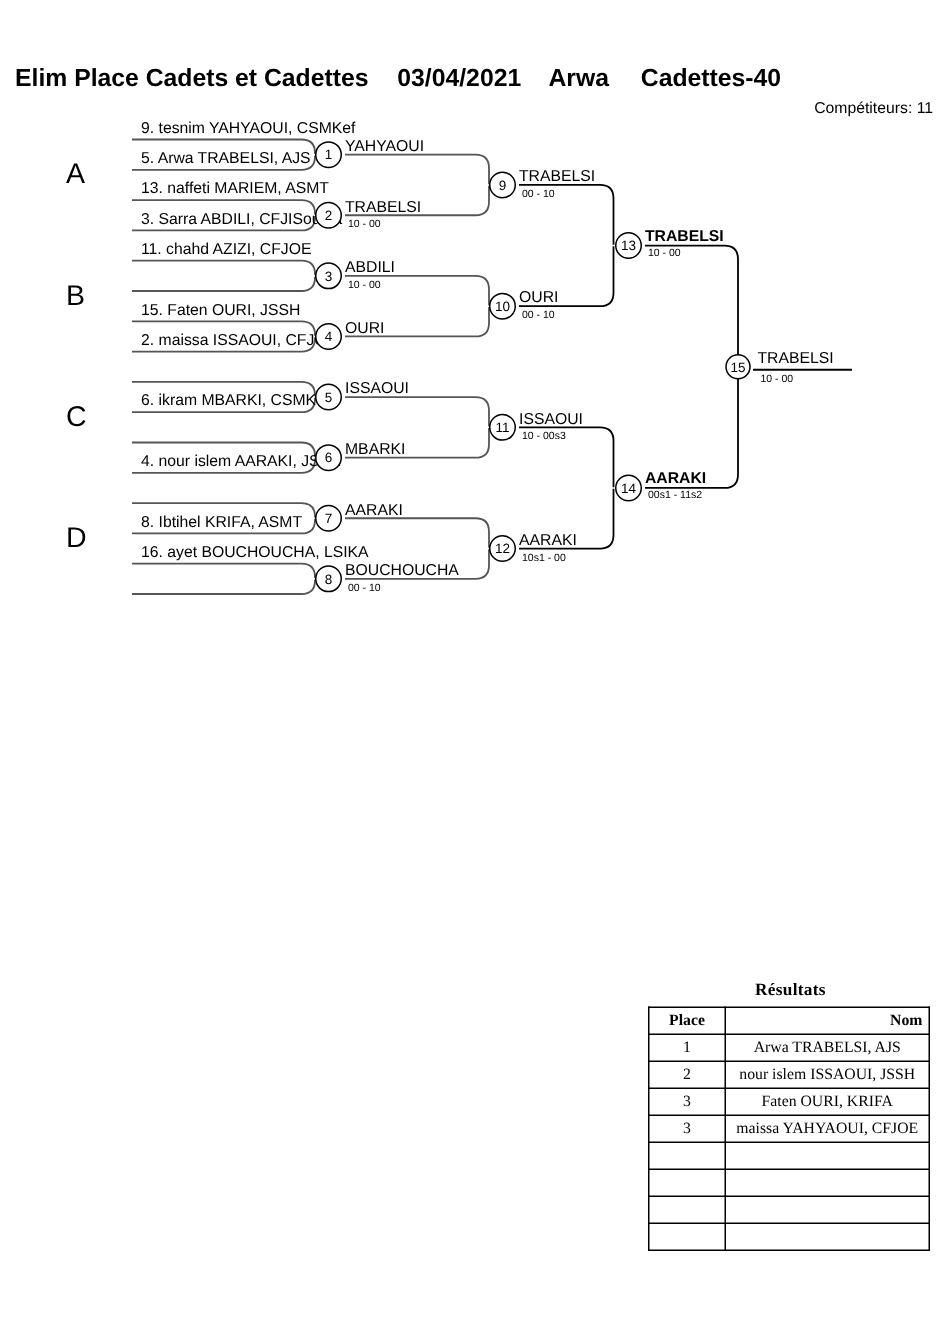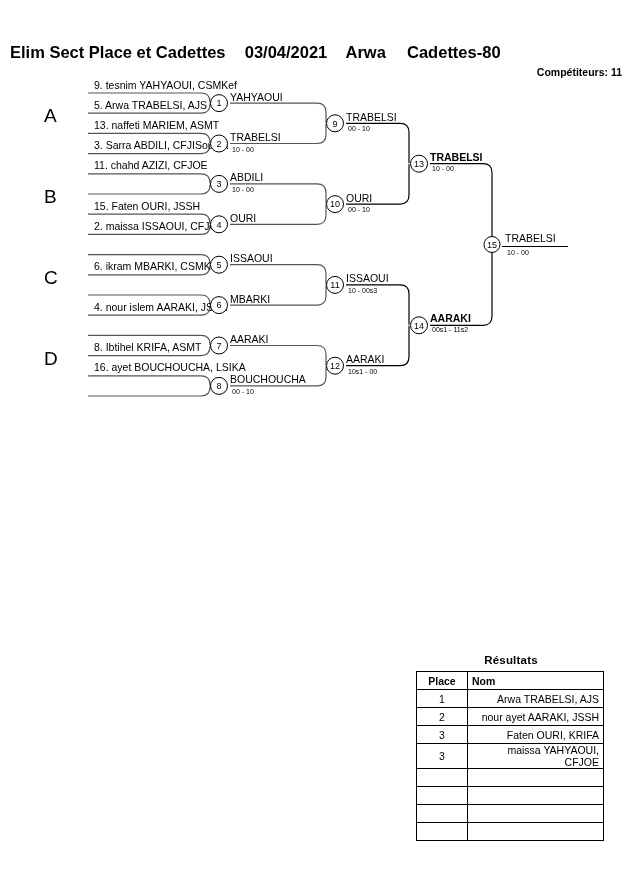--- a/index.html
+++ b/index.html
@@ -15,70 +15,70 @@
   .hdr-line{
     position:absolute;left:10px;top:43px;
     font-size:16.5px;font-weight:bold;letter-spacing:0px;white-space:nowrap;
   }
   .hdr-line span{display:inline-block;}
   .sp-a{width:10px;}
   .sp-b{width:9px;}
   .sp-c{width:12px;}
   .hdr-sub{
     position:absolute;right:8px;top:66px;
-    font-size:10.5px;font-weight:bold;white-space:nowrap;
+    font-size:10.5px;font-weight:normal;white-space:nowrap;
   }
 
   
   #bracket{position:absolute;left:0;top:80px;width:630px;height:440px;}
   #bracket text{font-family:"Liberation Sans", sans-serif;}
   .t-entrant{font-size:10.5px;fill:#000;}
   .t-group{font-size:19px;fill:#000;}
   .t-winner{font-size:10.5px;fill:#000;}
   .t-winner-b{font-size:10.5px;fill:#000;font-weight:bold;}
   .t-score{font-size:7px;fill:#000;}
   .t-num{font-size:9px;fill:#000;text-anchor:middle;}
   .ln{stroke:#555555;stroke-width:1.2;fill:none;}
   .ln-dark{stroke:#000000;stroke-width:1.2;fill:none;}
   .circ{fill:#ffffff;stroke:#000000;stroke-width:1;}
 
   
-  .res-wrap{position:absolute;left:416px;top:654px;width:190px;}
+  .res-wrap{position:absolute;left:432px;top:654px;width:190px;font-family:Liberation Serif, serif;}
   .res-title{
     text-align:center;font-size:11.5px;font-weight:bold;
     margin:0 0 5px 0;letter-spacing:.2px;
   }
   table.res{
     border-collapse:collapse;width:188px;
     border:1.6px solid #000;table-layout:fixed;
   }
   table.res th,table.res td{
     border:1px solid #000;height:17px;font-size:10.5px;font-weight:normal;
     padding:0 4px;
   }
   table.res th{font-weight:bold;margin-left:32px;}
   .c-place{width:42px;text-align:center;}
-  .c-nom{text-align:right;}
-  th.c-nom{text-align:left;}
+  .c-nom{text-align:center;}
+  th.c-nom{text-align:right;}
   td.c-place{text-align:center;}
 </style>
 </head>
 <body>
 
 <div id="root">
 
   <div class="hdr">
     <div class="hdr-line">
-      <span>Elim Sect Place et Cadettes</span>
+      <span>Elim Place Cadets et Cadettes</span>
       <span class="sp-a"></span>
       <span>03/04/2021</span>
       <span class="sp-b"></span>
       <span>Arwa</span>
       <span class="sp-c"></span>
-      <span>Cadettes-80</span>
+      <span>Cadettes-40</span>
     </div>
     <div class="hdr-sub">Compétiteurs: 11</div>
   </div>
 
   <svg id="bracket" viewBox="0 0 630 440" width="630" height="440">
     <g id="bracket-lines">
         <path d="M88 13 H201 Q210 13 210 22 V22.6" class="ln"></path>
         <path d="M88 33.2 H201 Q210 33.2 210 24.200000000000003 V23.6" class="ln"></path>
         <path d="M88 53.4 H201 Q210 53.4 210 62.4 V63" class="ln"></path>
         <path d="M88 73.6 H201 Q210 73.6 210 64.6 V64" class="ln"></path>
@@ -197,21 +197,21 @@
           <th class="c-nom">Nom</th>
         </tr>
       </thead>
       <tbody id="results-body">
           <tr>
             <td class="c-place">1</td>
             <td class="c-nom">Arwa TRABELSI, AJS</td>
           </tr>
           <tr>
             <td class="c-place">2</td>
-            <td class="c-nom">nour ayet AARAKI, JSSH</td>
+            <td class="c-nom">nour islem ISSAOUI, JSSH</td>
           </tr>
           <tr>
             <td class="c-place">3</td>
             <td class="c-nom">Faten OURI, KRIFA</td>
           </tr>
           <tr>
             <td class="c-place">3</td>
             <td class="c-nom">maissa YAHYAOUI, CFJOE</td>
           </tr>
           <tr>

